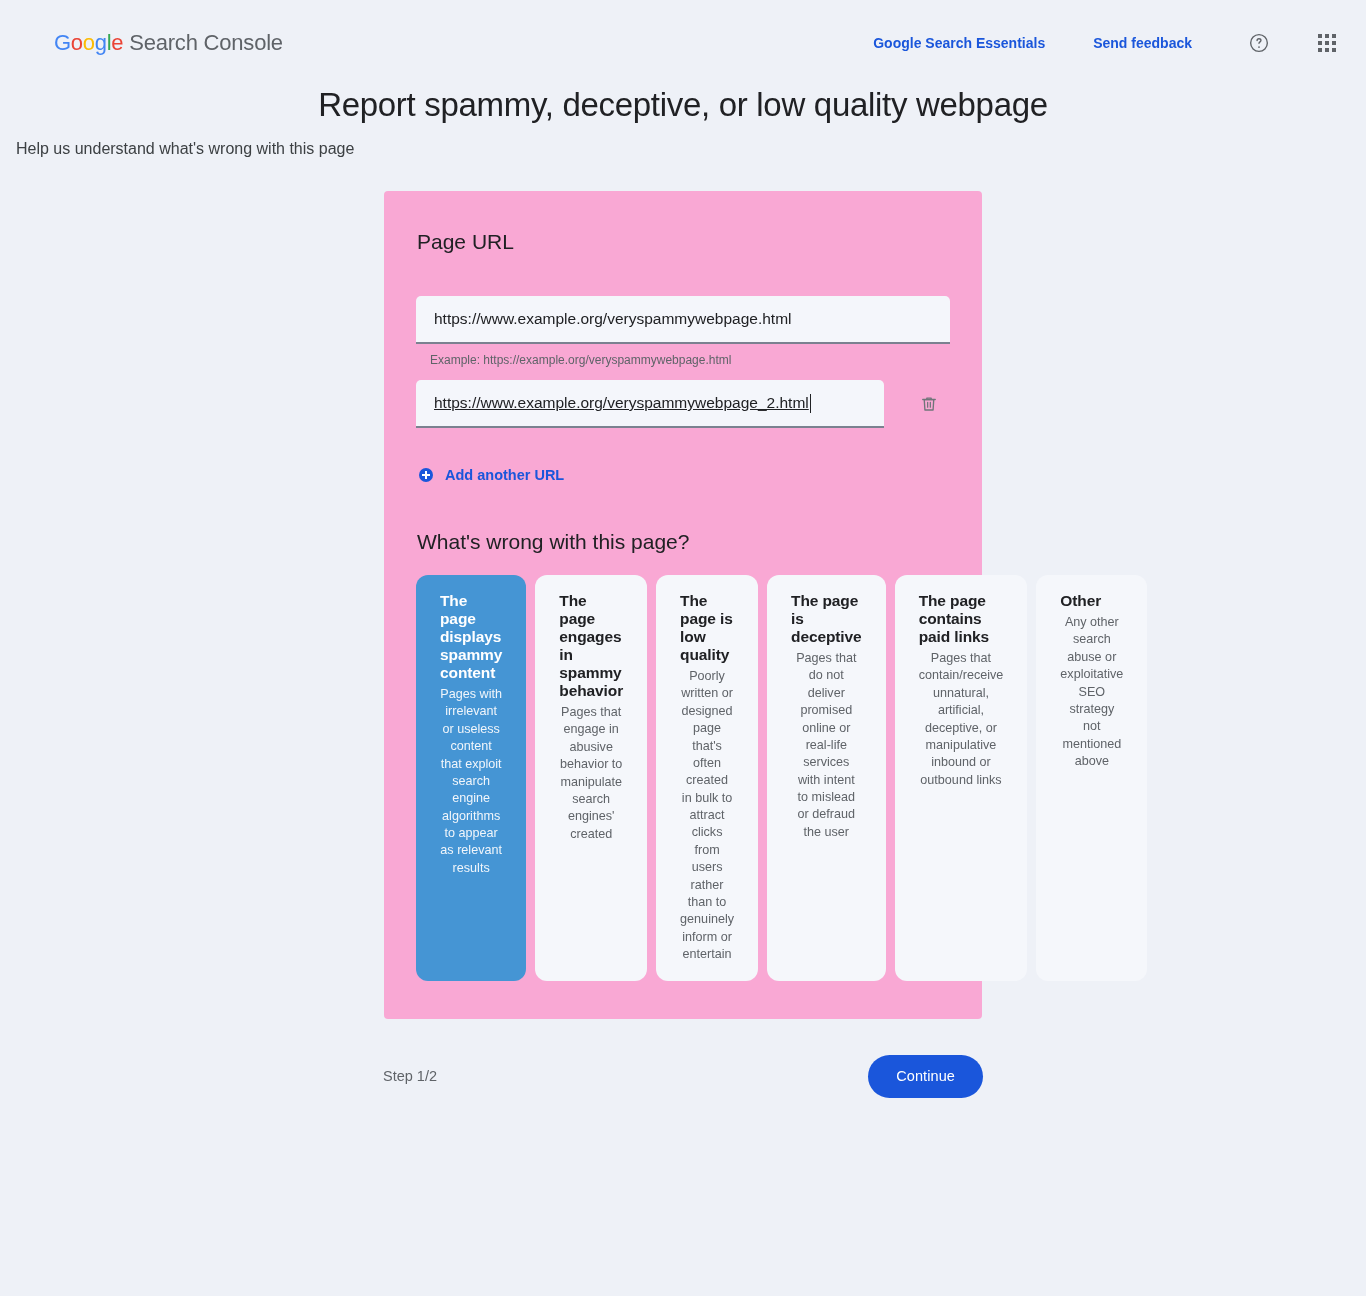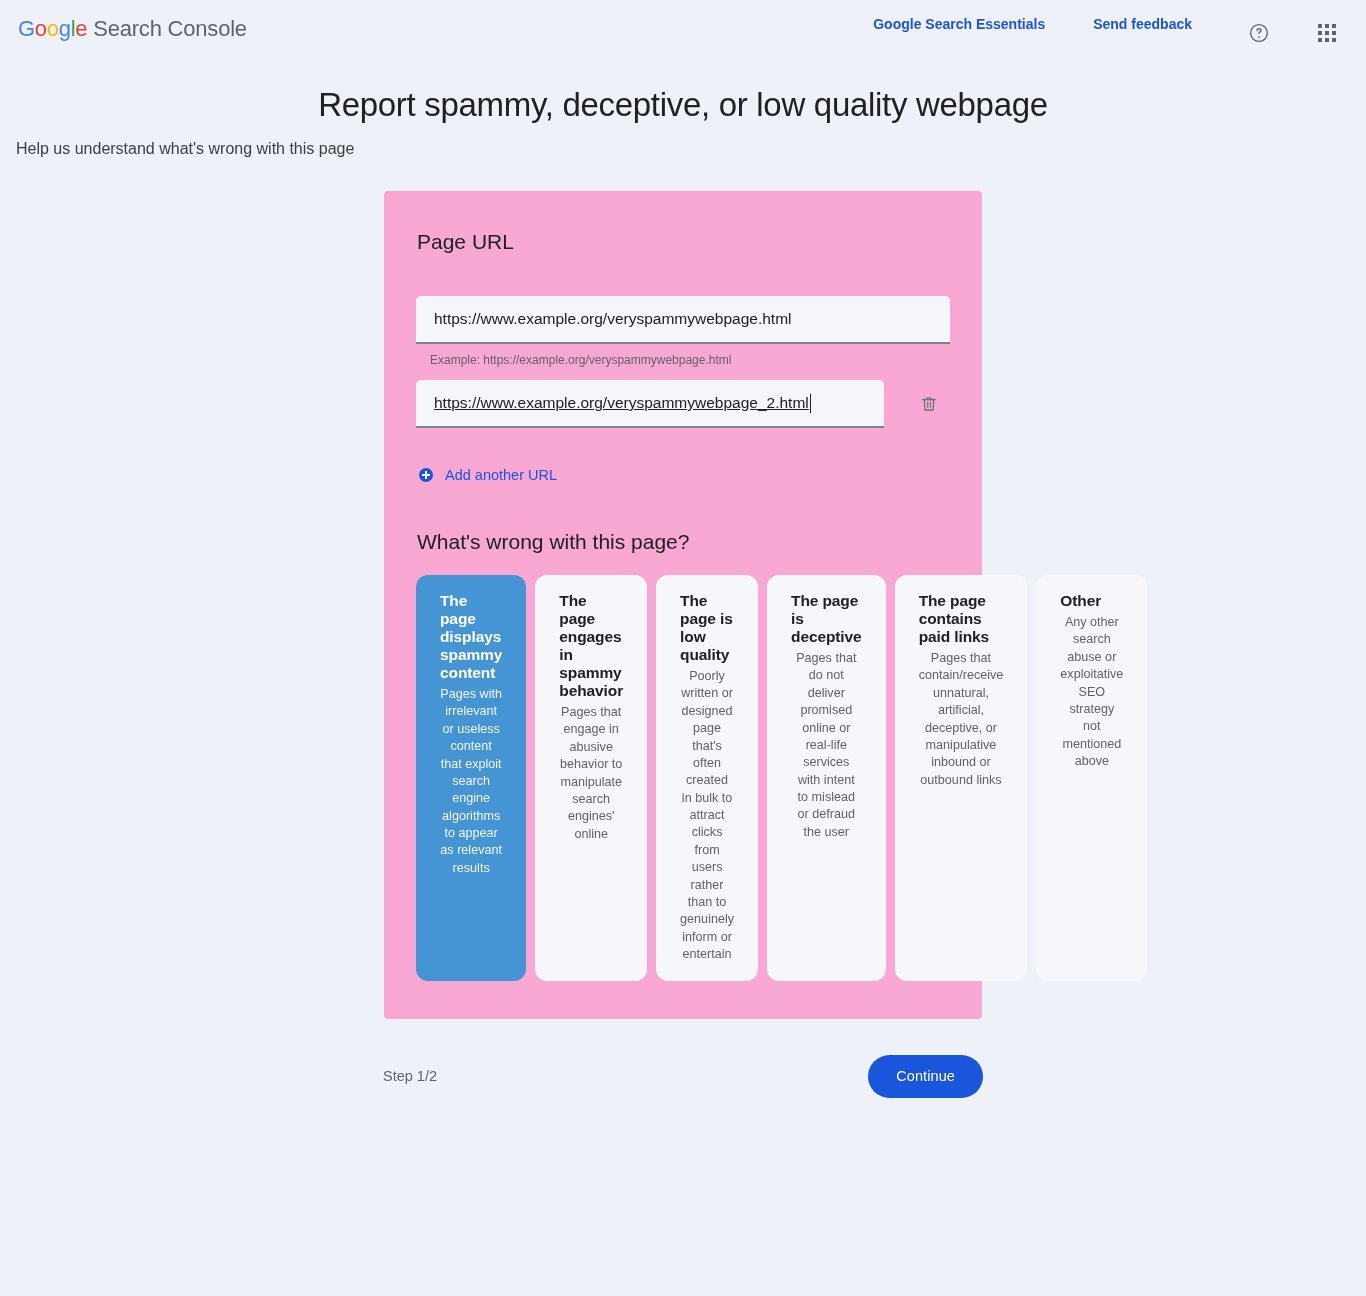--- a/index.html
+++ b/index.html
@@ -8,23 +8,24 @@
     width: 1366px; height: 1296px;
     background: #eef1f7;
     font-family: "Liberation Sans", sans-serif;
     -webkit-font-smoothing: antialiased;
   }
 
   
   .header {
     height: 70px;
     display: flex;
-    align-items: flex-start;
+    align-items: center;
     padding: 16px 22px 0 18px;
     background: #eef1f7;
+    margin-left: 36px;
   }
   .brand {
     font-size: 22px;
     letter-spacing: -0.2px;
     white-space: nowrap;
     display: flex;
     align-items: baseline;
   }
   .brand .g-logo { font-size: 22px; letter-spacing: -0.3px; }
   .brand .g-logo span { font-weight: 400; }
@@ -151,21 +152,21 @@
   .plus-circle::before, .plus-circle::after {
     content: "";
     position: absolute;
     background: #ffffff;
   }
   .plus-circle::before { left: 3px; top: 6.2px; width: 8px; height: 1.8px; }
   .plus-circle::after  { top: 3px; left: 6.1px; height: 8px; width: 1.8px; }
   .add-url-label {
     color: #1a56db;
     font-size: 14.5px;
-    font-weight: normal;
+    font-weight: bold;
   }
 
   
   .question-title {
     font-size: 21px;
     color: #202124;
     font-weight: 400;
     margin: 47px 0 21px 1px;
   }
 
@@ -294,21 +295,21 @@
 
   <div class="question-title">What's wrong with this page?</div>
 
   <div class="options">
     <div class="option selected">
       <div class="option-title">The page displays spammy content</div>
       <div class="option-desc">Pages with irrelevant or useless content that exploit search engine algorithms to appear as relevant results</div>
     </div>
     <div class="option">
       <div class="option-title">The page engages in spammy behavior</div>
-      <div class="option-desc">Pages that engage in abusive behavior to manipulate search engines' online</div>
+      <div class="option-desc">Pages that engage in abusive behavior to manipulate search engines' created</div>
     </div>
     <div class="option">
       <div class="option-title">The page is low quality</div>
       <div class="option-desc">Poorly written or designed page that's often created in bulk to attract clicks from users rather than to genuinely inform or entertain</div>
     </div>
     <div class="option">
       <div class="option-title">The page is deceptive</div>
       <div class="option-desc">Pages that do not deliver promised online or real-life services with intent to mislead or defraud the user</div>
     </div>
     <div class="option">

